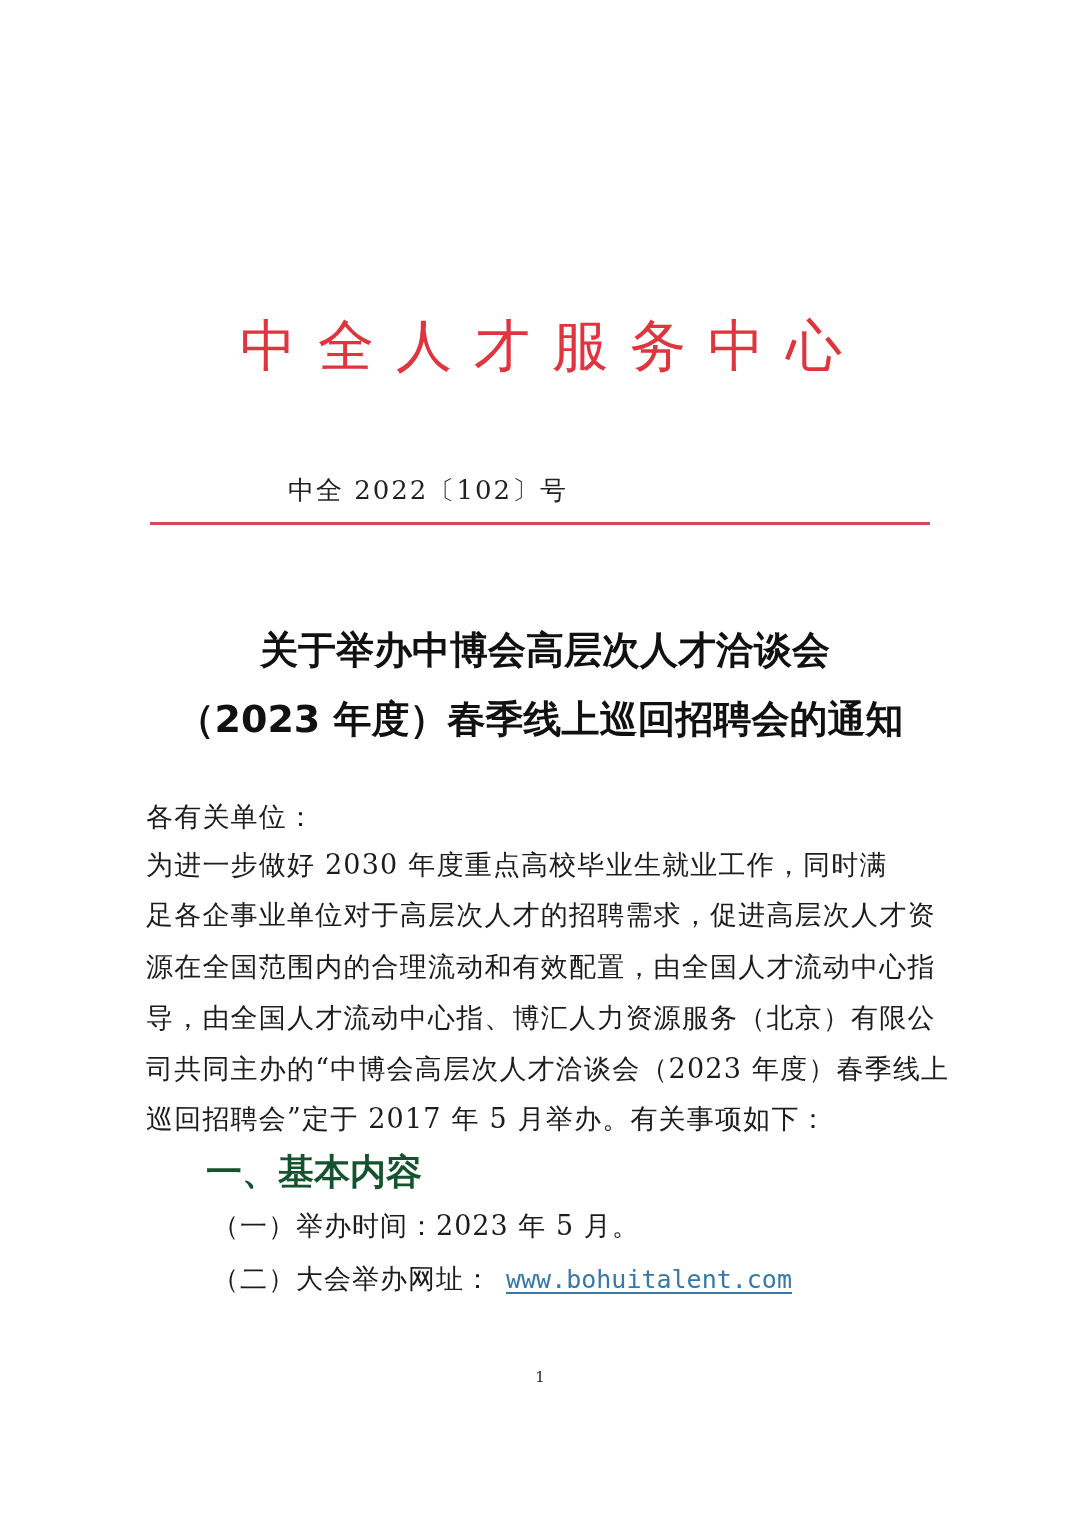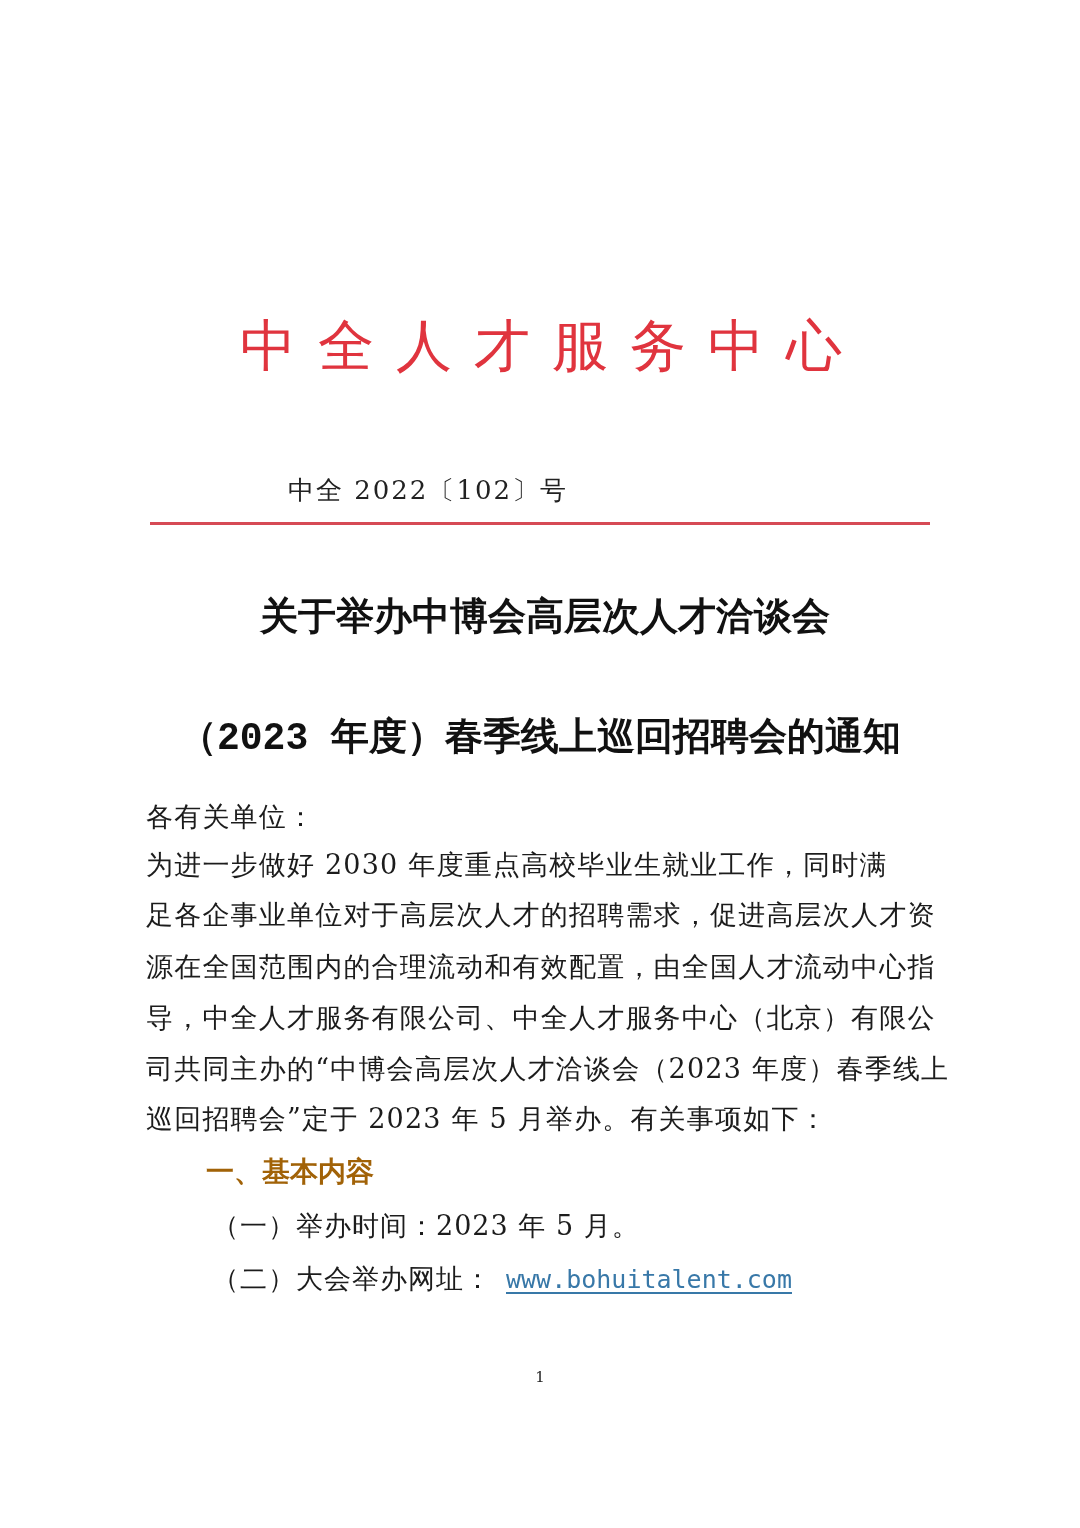--- a/index.html
+++ b/index.html
@@ -40,35 +40,35 @@
     }
     .doc-title {
       left: 0; width: 1080px;
       text-align: center;
       font-size: 38px;
       font-weight: bold;
       color: #111;
       line-height: 50px;
       font-family: "DejaVu Sans", "Liberation Sans", sans-serif;
     }
-    .title-1 { top: 591px; padding-left: 10px; box-sizing: border-box; }
-    .title-2 { top: 714px; box-sizing: border-box; font-family: Liberation Mono, monospace; }
+    .title-1 { top: 625px; padding-left: 10px; box-sizing: border-box; }
+    .title-2 { top: 694px; box-sizing: border-box; }
     .body-line {
       left: 146px;
       font-size: 27px;
       line-height: 40px;
       color: #1c1c1c;
       letter-spacing: 1.2px;
     }
     .heading-1 {
       left: 206px;
-      font-size: 28px;
+      font-size: 36px;
       font-weight: bold;
       line-height: 40px;
-      color: #a16207;
+      color: #14532d;
       font-family: "DejaVu Sans", "Liberation Sans", sans-serif;
     }
     .item-line {
       left: 212px;
       font-size: 27px;
       line-height: 40px;
       color: #1c1c1c;
       letter-spacing: 1px;
     }
     .url-link {
@@ -97,23 +97,23 @@
 <div class="red-rule"></div>
 
 <div class="abs doc-title title-1">关于举办中博会高层次人才洽谈会</div>
 <div class="abs doc-title title-2">（2023 年度）春季线上巡回招聘会的通知</div>
 
 <div class="abs body-line" style="top:797px;">各有关单位：</div>
 
 <div class="abs body-line" style="top:845px;">    为进一步做好 2030 年度重点高校毕业生就业工作，同时满</div>
 <div class="abs body-line" style="top:895px;">足各企事业单位对于高层次人才的招聘需求，促进高层次人才资</div>
 <div class="abs body-line" style="top:947px;">源在全国范围内的合理流动和有效配置，由全国人才流动中心指</div>
-<div class="abs body-line" style="top:998px;">导，中全人才服务有限公司、中全人才服务中心（北京）有限公</div>
+<div class="abs body-line" style="top:998px;">导，由全国人才流动中心指、博汇人力资源服务（北京）有限公</div>
 <div class="abs body-line" style="top:1049px;">司共同主办的“中博会高层次人才洽谈会（2023 年度）春季线上</div>
-<div class="abs body-line" style="top:1099px;">巡回招聘会”定于 2023 年 5 月举办。有关事项如下：</div>
+<div class="abs body-line" style="top:1099px;">巡回招聘会”定于 2017 年 5 月举办。有关事项如下：</div>
 
 <div class="abs heading-1" style="top:1152px;">一、基本内容</div>
 
 <div class="abs item-line" style="top:1206px;">
   <span>（一）举办时间：</span><span>2023 年 5 月。</span>
 </div>
 
 <div class="abs item-line" style="top:1259px;">
   <span>（二）大会举办网址：</span><a class="url-link">www.bohuitalent.com</a>
 </div>

